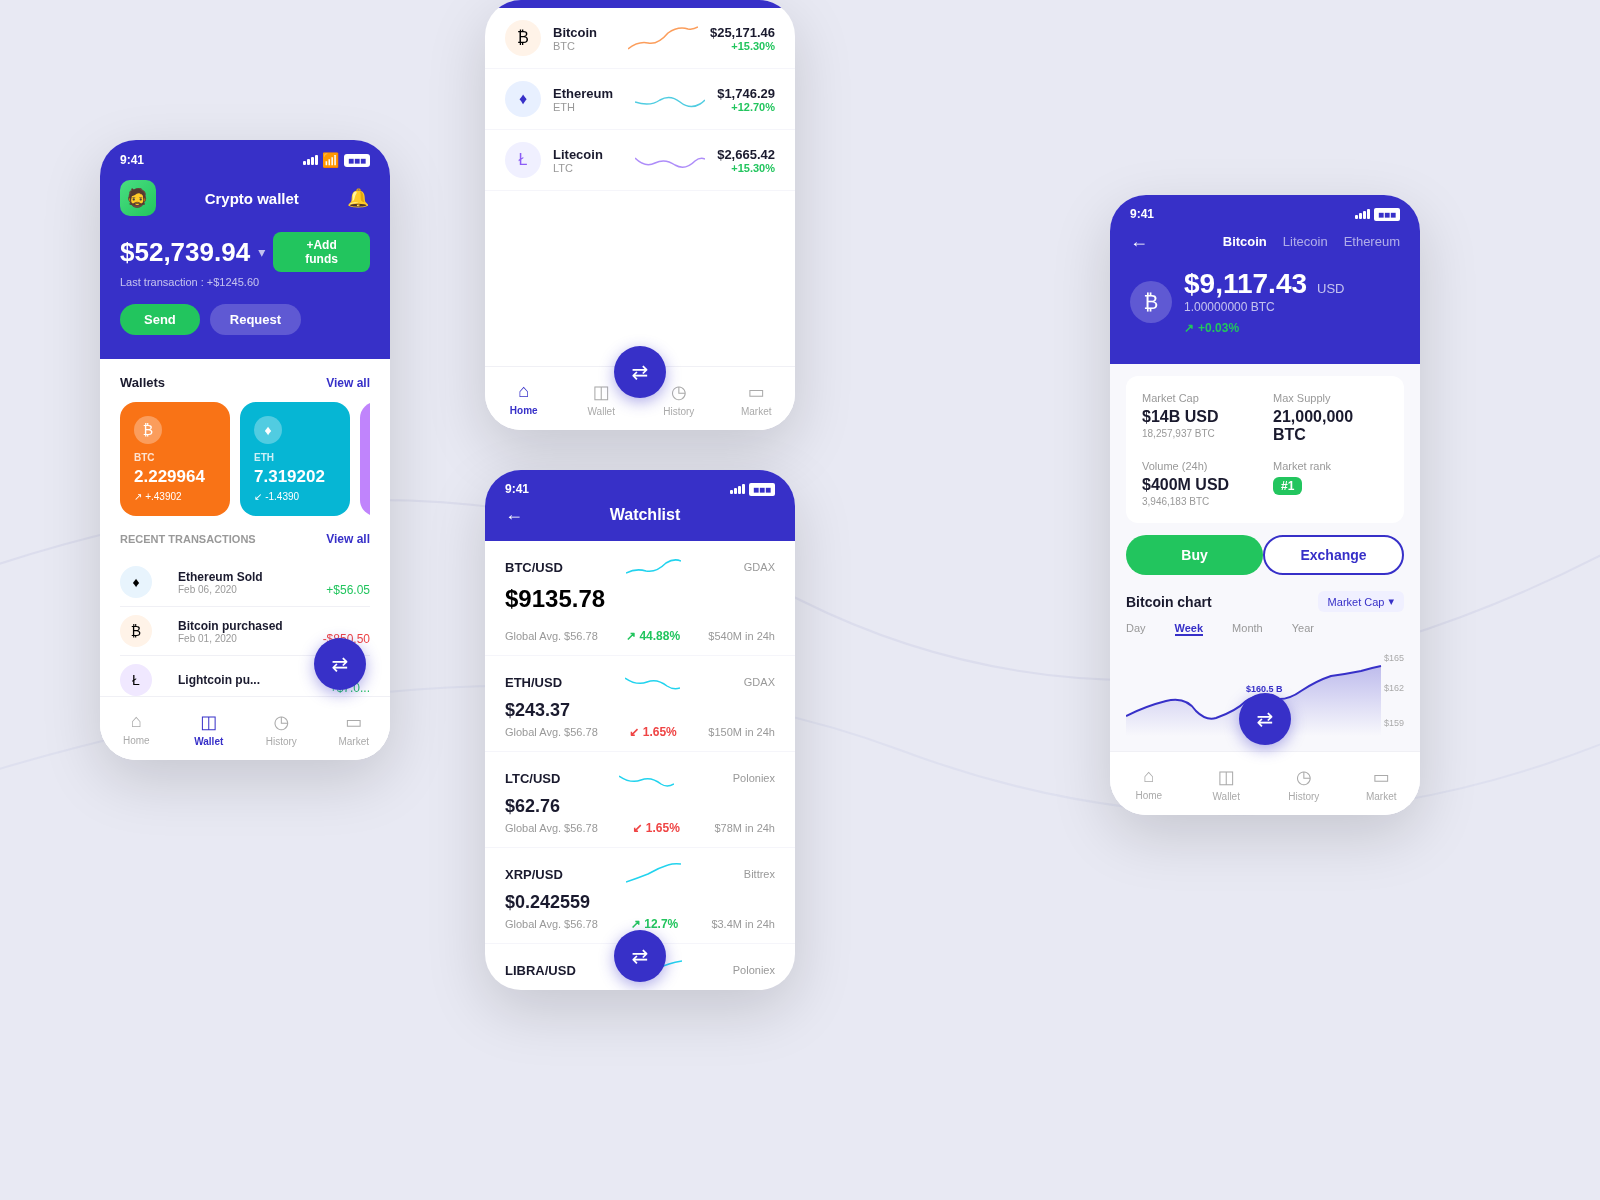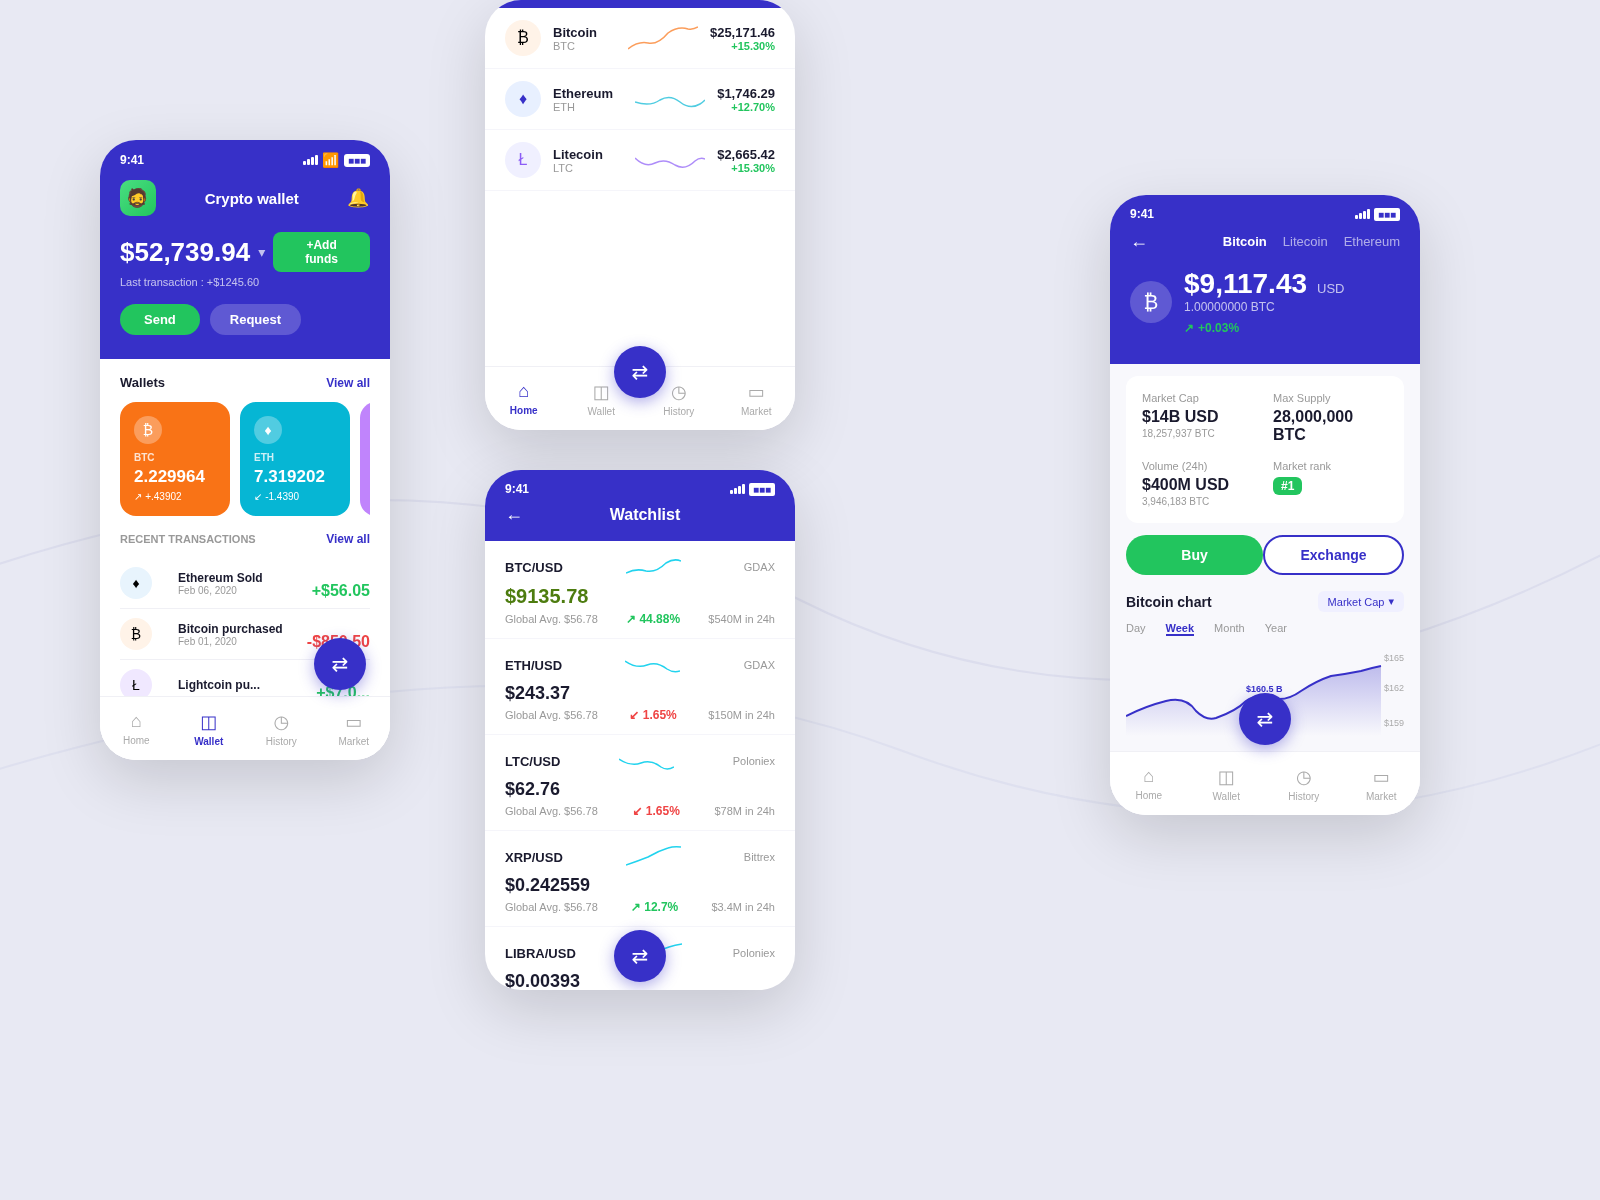--- a/index.html
+++ b/index.html
@@ -144,21 +144,21 @@
       display: flex; align-items: center; justify-content: center;
       font-size: 14px;
       flex-shrink: 0;
     }
     .tx-icon-eth { background: #e8f4fd; }
     .tx-icon-btc { background: #fff3e8; }
     .tx-icon-ltc { background: #f0e8ff; }
     .tx-info { flex: 1; margin-left: 16px; }
     .tx-name { font-size: 12px; font-weight: 600; color: #1a1a2e; }
     .tx-date { font-size: 10px; color: #999; }
-    .tx-amount { font-size: 16px; font-weight: 700; margin-top: 16px; }
+    .tx-amount { font-size: 12px; font-weight: 400; margin-top: 16px; }
     .tx-pos { color: #22c55e; }
     .tx-neg { color: #ef4444; }
 
     
     .bottom-nav {
       position: absolute;
       bottom: 0;
       left: 0; right: 0;
       height: 64px;
       background: #fff;
@@ -390,21 +390,21 @@
       border: none;
       border-radius: 6px;
       padding: 4px 10px;
       font-size: 11px;
       color: #3730c8;
       cursor: pointer;
       display: flex; align-items: center; gap: 4px;
     }
     .time-tabs {
       display: flex;
-      gap: 20px;
+      gap: 29px;
       margin-bottom: 10px;
     }
     .time-tab { font-size: 11px; color: #999; cursor: pointer; }
     .time-tab-active { font-size: 11px; color: #3730c8; font-weight: 700; border-bottom: 2px solid #3730c8; }
 
     .phone-content {
       height: 100%;
       display: flex;
       flex-direction: column;
       position: relative;
@@ -635,21 +635,21 @@
     <div class="scrollable-body">
 
       <div class="watchlist-item">
         <div class="wl-top-row">
           <span class="wl-pair">BTC/USD</span>
           <svg class="wl-mini-chart" viewBox="0 0 55 28">
             <path d="M0,20 Q10,15 20,18 Q30,20 40,10 Q48,5 55,8" stroke="#22d3ee" stroke-width="1.5" fill="none"></path>
           </svg>
           <span style="font-size:11px;color:#999">GDAX</span>
         </div>
-        <div style="font-size:20px;font-weight:700;color:#4d7c0f;margin-bottom:4px">$9135.78</div>
+        <div style="font-size:24px;font-weight:700;color:#000000;margin-bottom:16px">$9135.78</div>
         <div class="wl-bottom-row">
           <span class="wl-avg">Global Avg. $56.78</span>
           <span class="wl-change-pos">↗ 44.88%</span>
           <span class="wl-volume">$540M in 24h</span>
         </div>
       </div>
 
       <div class="watchlist-item">
         <div class="wl-top-row">
           <span class="wl-pair">ETH/USD</span>
@@ -758,21 +758,21 @@
     <div style="padding:12px 16px;background:#f8f8fc;flex:1;overflow:hidden">
 
       <div class="stats-grid">
         <div class="stat-item">
           <div class="stat-label">Market Cap</div>
           <div class="stat-value">$14B USD</div>
           <div class="stat-sub">18,257,937 BTC</div>
         </div>
         <div class="stat-item">
           <div class="stat-label">Max Supply</div>
-          <div class="stat-value">28,000,000 BTC</div>
+          <div class="stat-value">21,000,000 BTC</div>
         </div>
         <div class="stat-item">
           <div class="stat-label">Volume (24h)</div>
           <div class="stat-value">$400M USD</div>
           <div class="stat-sub">3,946,183 BTC</div>
         </div>
         <div class="stat-item">
           <div class="stat-label">Market rank</div>
           <span class="rank-badge">#1</span>
         </div>

